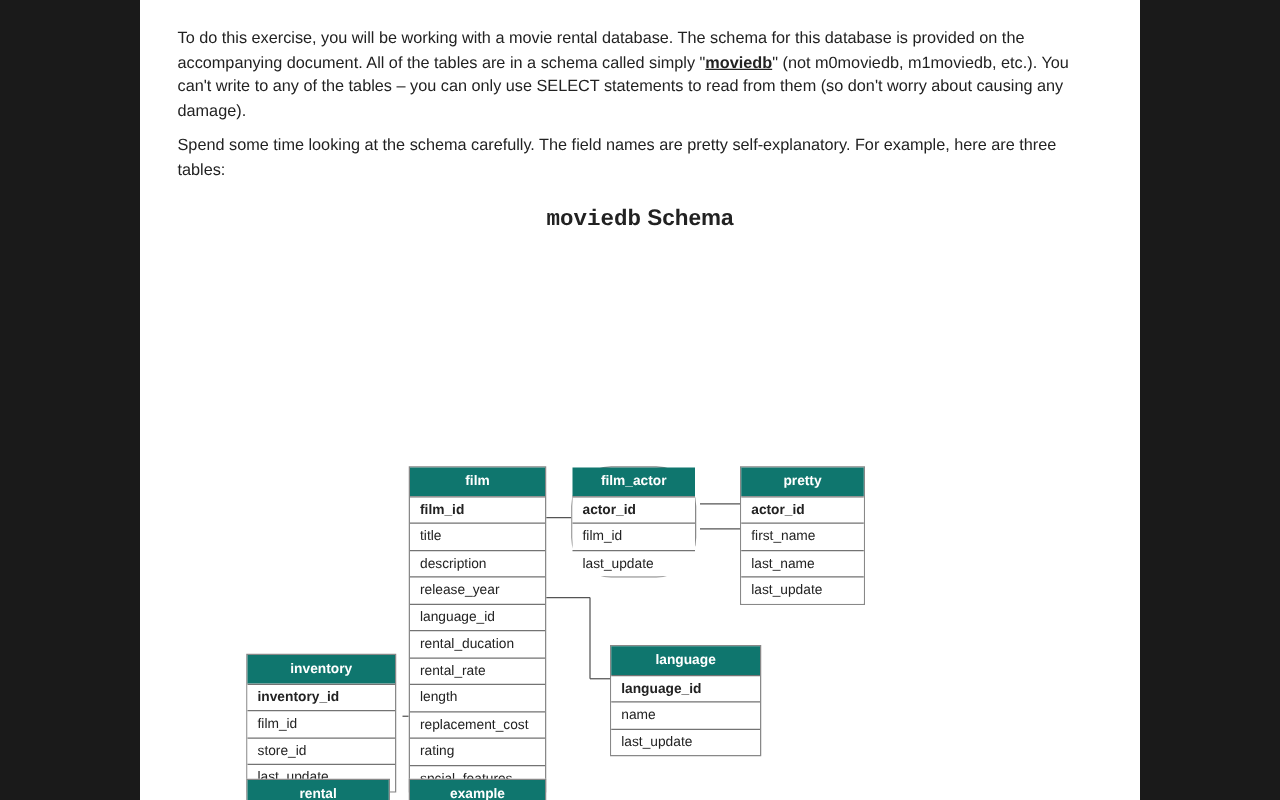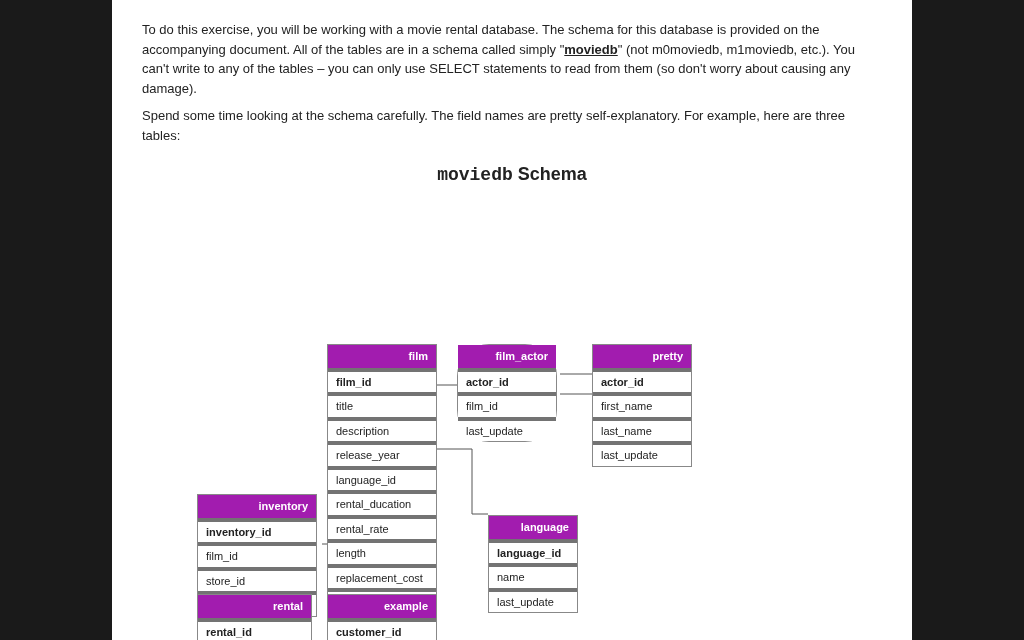--- a/index.html
+++ b/index.html
@@ -29,47 +29,47 @@
     .bold-underline {
       font-weight: bold;
       text-decoration: underline;
     }
     .schema-section {
       margin: 16px 0;
     }
     .schema-title {
       font-size: 18px;
       font-weight: bold;
-      margin-bottom: 0;
+      margin-bottom: 28px;
       text-align: center;
     }
     .schema-title span {
       font-family: 'Courier New', monospace;
     }
     .schema-diagram {
       position: relative;
       width: 100%;
       height: 460px;
     }
     .db-table {
       position: absolute;
       border: 1px solid #888;
       font-size: 11px;
       background: #fff;
     }
     .db-table .table-header {
-      background: #a21caf;
+      background: #0f766e;
       color: #fff;
       font-weight: bold;
       padding: 3px 8px;
-      text-align: right;
+      text-align: center;
     }
     .db-table .table-row {
       padding: 2px 8px;
-      border-top: 4px solid #737373;
+      border-top: 1px solid #737373;
       background: #fff;
       white-space: nowrap;
     }
     .db-table .table-row.pk {
       font-weight: bold;
     }
   </style>
 </head>
 <body>
 
@@ -131,21 +131,21 @@
       </div>
 
       <div class="db-table" style="left:450px; top:155px; width:100px;">
         <div class="table-header">pretty</div>
         <div class="table-row pk">actor_id</div>
         <div class="table-row">first_name</div>
         <div class="table-row">last_name</div>
         <div class="table-row">last_update</div>
       </div>
 
-      <div class="db-table" style="left:346px; top:298px; width:90px;margin-top:28px;">
+      <div class="db-table" style="left:346px; top:298px; width:121px;">
         <div class="table-header">language</div>
         <div class="table-row pk">language_id</div>
         <div class="table-row">name</div>
         <div class="table-row">last_update</div>
       </div>
 
       <div class="db-table" style="left:55px; top:305px; width:120px;">
         <div class="table-header">inventory</div>
         <div class="table-row pk">inventory_id</div>
         <div class="table-row">film_id</div>

